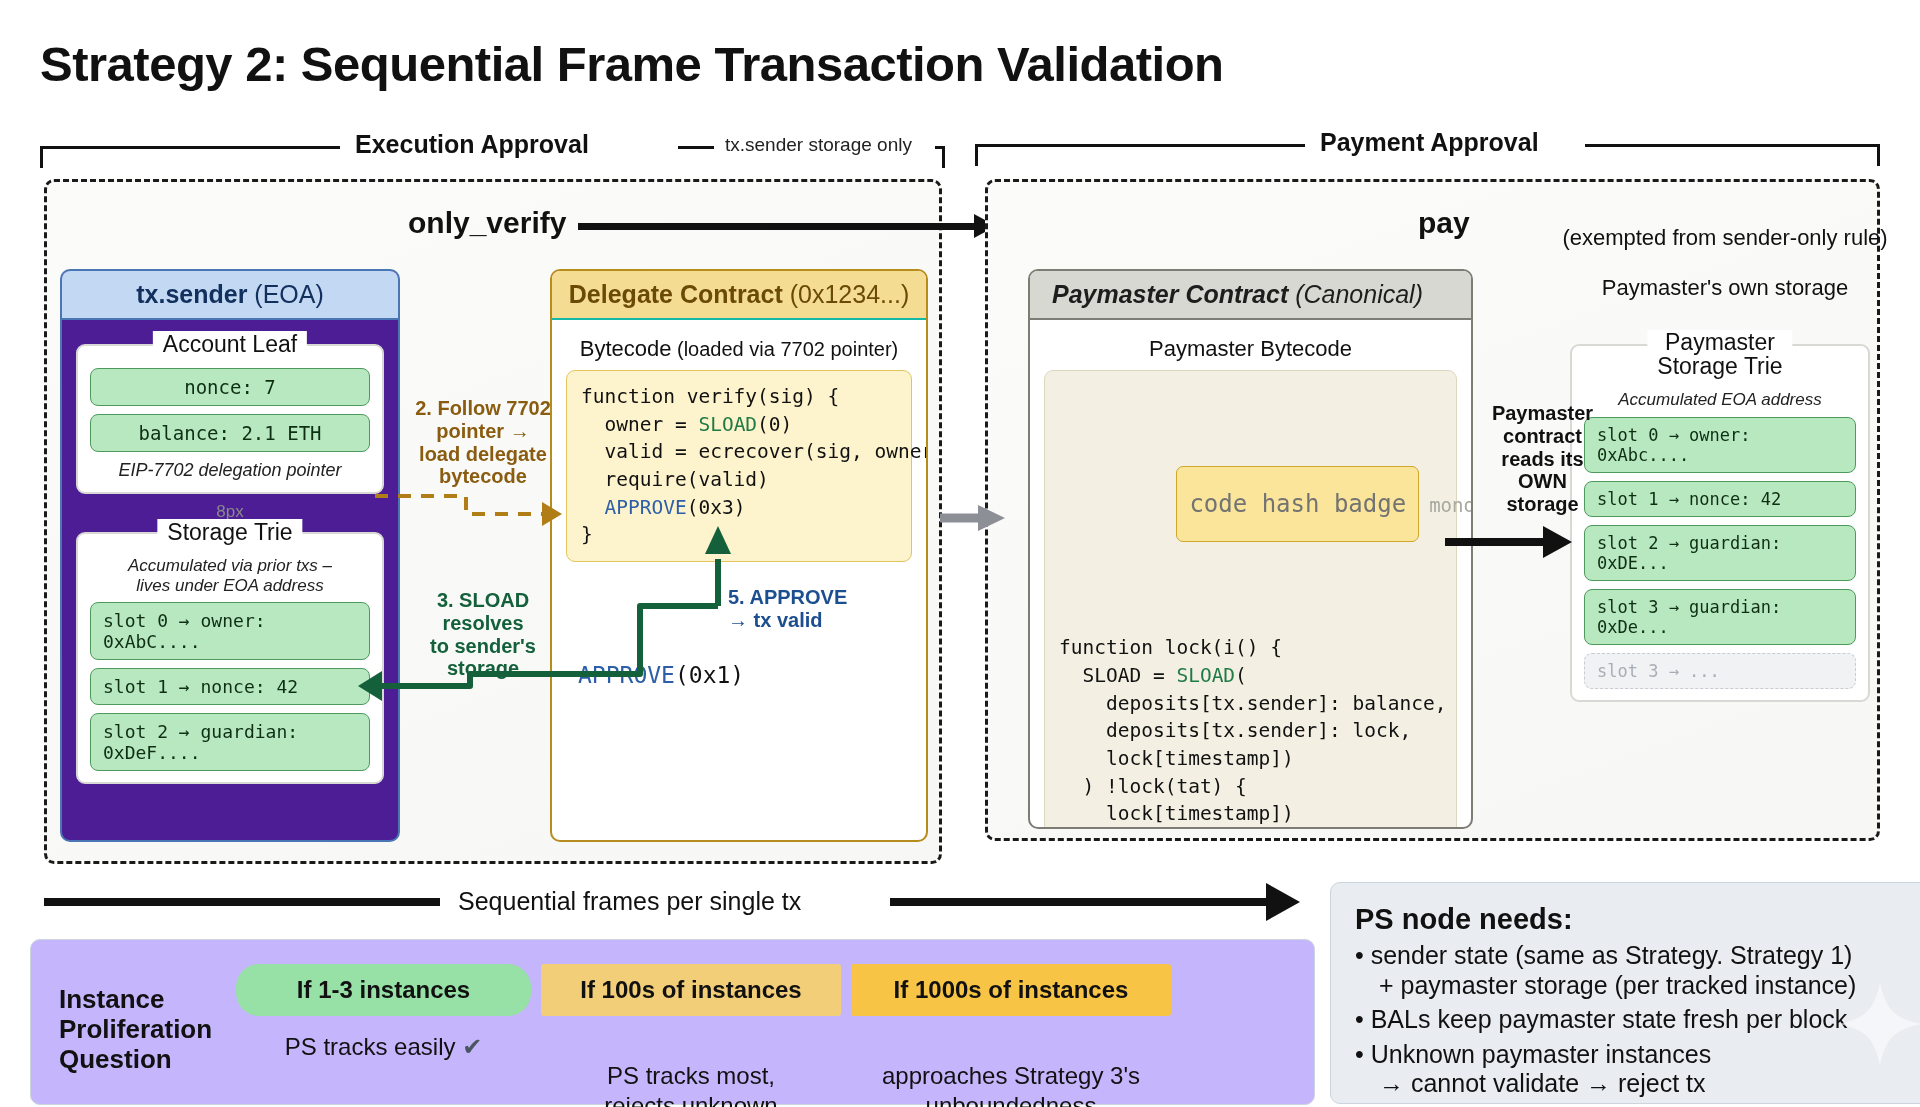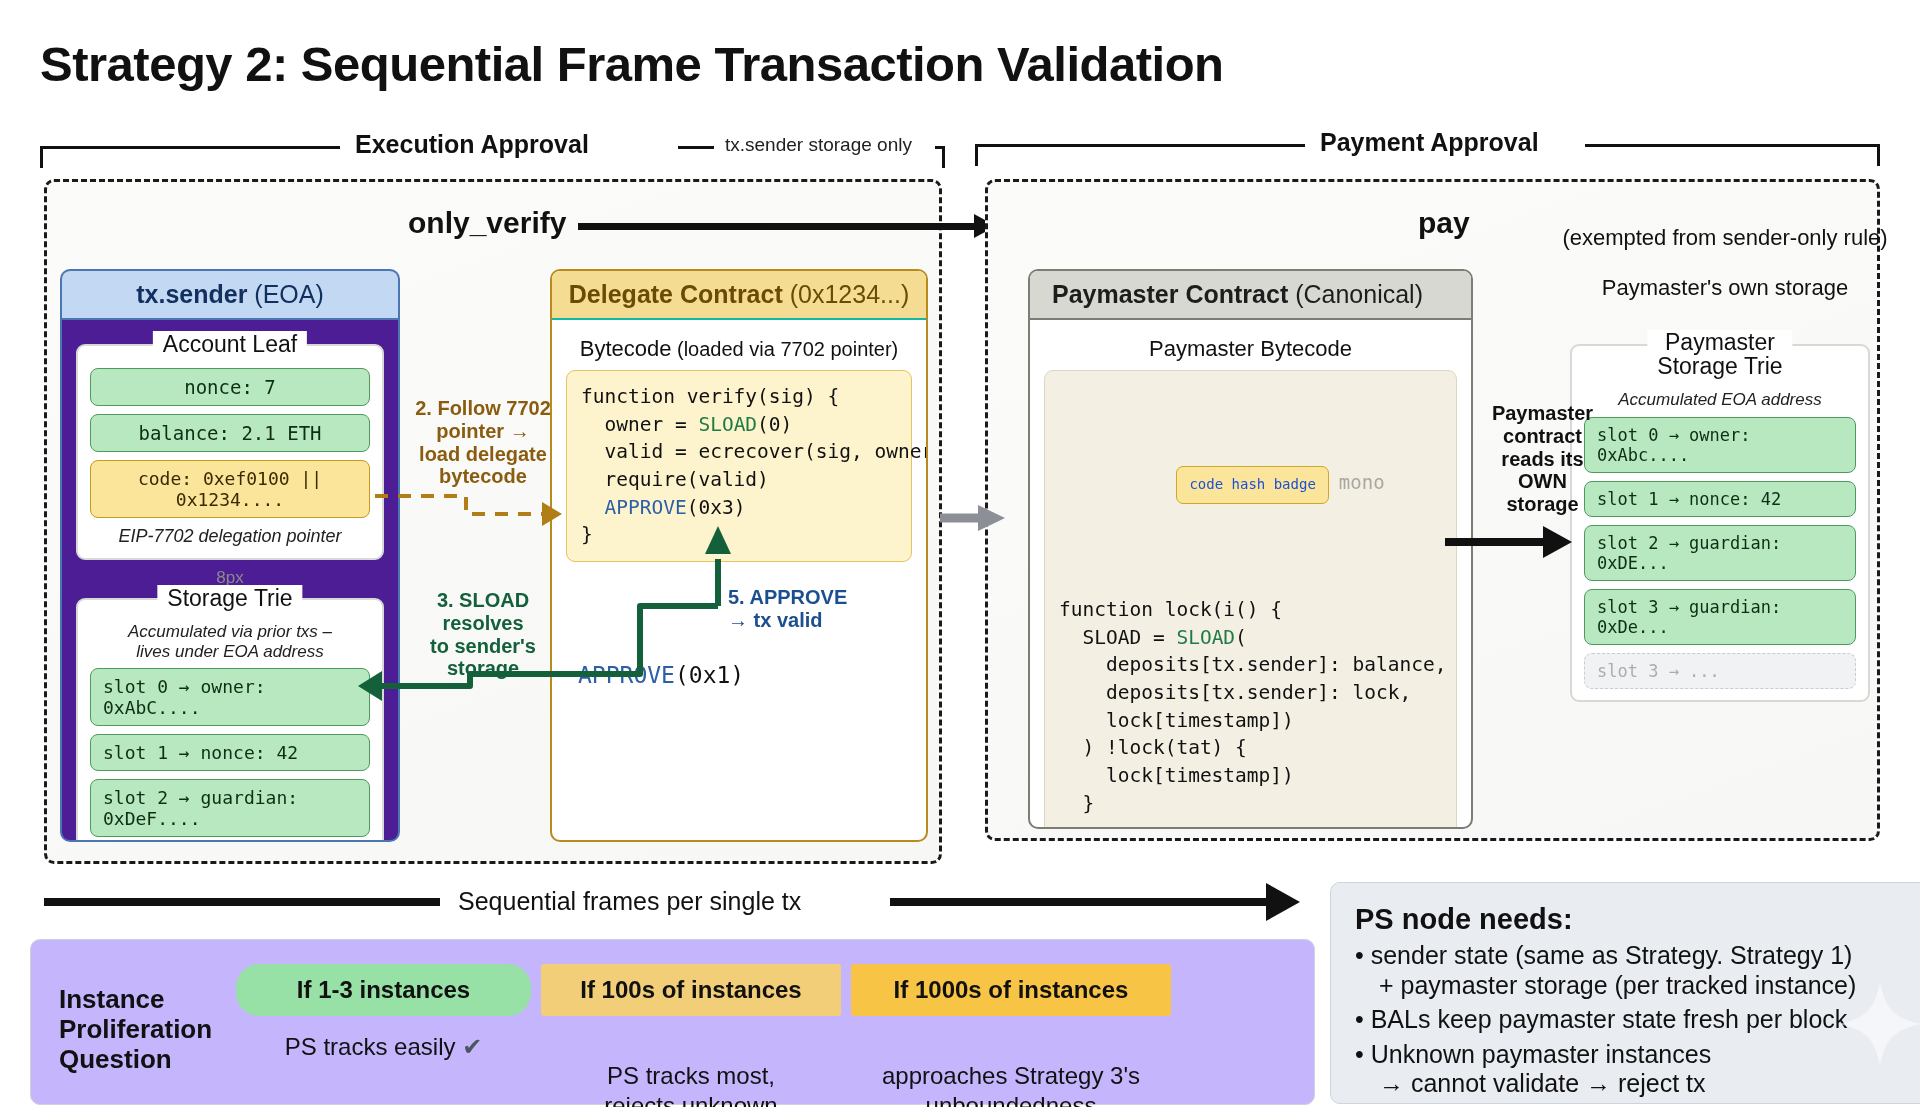--- a/index.html
+++ b/index.html
@@ -122,21 +122,21 @@
     font-size: 19.5px; line-height: 1.42; white-space: pre;
   }
   .codebox-yellow { background: #fdf3cd; border: 1.5px solid #e2c55f; }
   .codebox-cream { background: #f3efe3; border: 1.5px solid #ddd6c0; }
   .k-green { color: #1f7a45; }
   .k-blue { color: #2c5fa8; }
 
   .badge-line { margin-bottom: 9px; }
   .badge {
     display: inline-block; background: #fae59a; border: 1.5px solid #d0a62b;
-    border-radius: 7px; padding: 8px 12px; font-size: 14px; color: #1d4ed8;
+    border-radius: 7px; padding: 20px 12px; font-size: 24px; color: #737373;
     font-family: "DejaVu Sans Mono", monospace;
   }
   .badge-mono { color: #a8a8a0; font-size: 19px; margin-left: 10px;
     font-family: "DejaVu Sans Mono", monospace; }
 
   
   .anno {
     position: absolute; text-align: center; font-weight: bold;
     line-height: 1.14; white-space: pre-line;
   }
@@ -231,21 +231,20 @@
 
   <div class="card card-sender" style="left:60px; top:255px; width:340px; height:573px;">
     <div class="card-head">
       <span>tx.sender</span><span class="light"> (EOA)</span>
     </div>
     <div class="card-body">
       <div class="panel">
         <div class="panel-title">Account Leaf</div>
         <div class="row row-green row-center">nonce: 7</div>
         <div class="row row-green row-center">balance: 2.1 ETH</div>
-        <div class="row row-yellow row-center" style="font-size:18px;">code: 0xef0100 || 0x1234....</div>
         <div class="italic-note">EIP-7702 delegation pointer</div>
       </div>
       <div class="gap-label">8px</div>
       <div class="panel" style="margin-top:10px;">
         <div class="panel-title">Storage Trie</div>
         <div class="panel-note">
           <span>Accumulated via prior txs –</span><br>
           <span>lives under EOA address</span>
         </div>
         <div class="row row-green" style="font-size:18px;">slot 0 → owner: 0xAbC....</div>
@@ -271,21 +270,21 @@
 <span>  </span><span class="k-blue">APPROVE</span><span>(0x3)</span>
 <span>}</span></div>
     </div>
   </div>
 
   <div class="approve-mid" style="left:578px; top:648px;">
     <span>APPROVE</span><span class="paren">(0x1)</span>
   </div>
 
   <div class="card card-paymaster" style="left:1028px; top:255px; width:445px; height:560px;">
-    <div class="card-head" style="text-align:left; padding-left:22px;">
+    <div class="card-head" style="text-align:left; padding-left:22px;font-style:italic;">
       <span>Paymaster Contract</span><span class="light"> (Canonical)</span>
     </div>
     <div class="card-body">
       <div class="code-title">Paymaster Bytecode</div>
       <div class="codebox codebox-cream" style="height:472px;">
         <div class="badge-line">
           <span class="badge">code hash badge</span><span class="badge-mono">mono</span>
         </div>
         <div><span>function lock(i() {</span>
 <span>  SLOAD = </span><span class="k-green">SLOAD</span><span>(</span>

